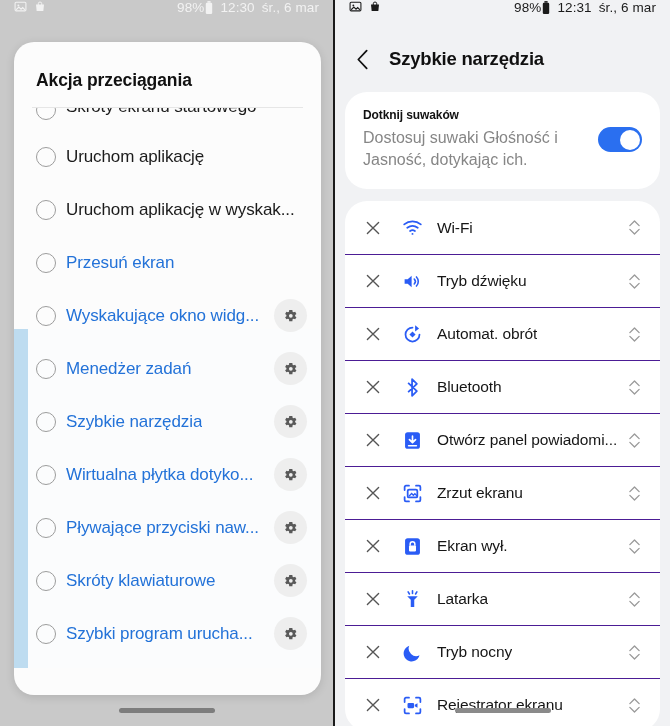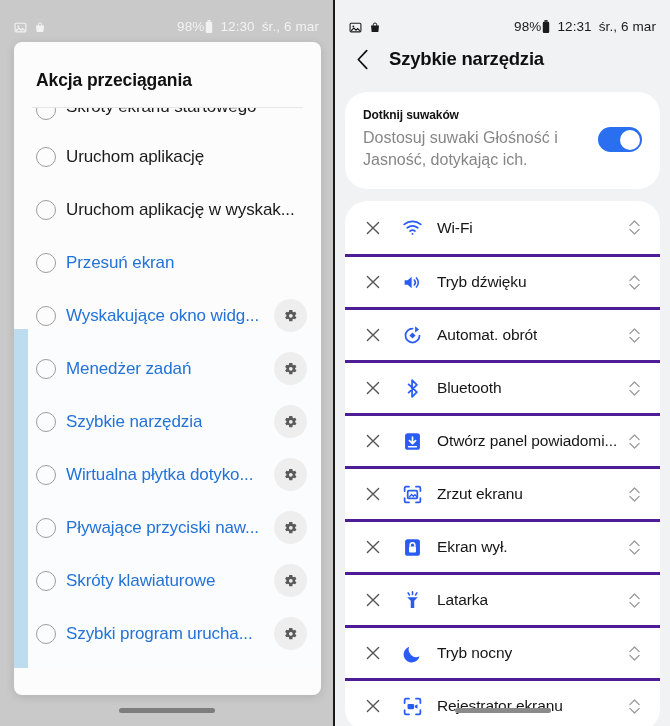--- a/index.html
+++ b/index.html
@@ -14,41 +14,41 @@
   
   .phone-left {
     position: relative;
     width: 335px; height: 726px;
     background: #c9c9c9;
     overflow: hidden;
     border-right: 2px solid #1a1a1a;
   }
   .statusbar {
     height: 34px;
-    display: flex; align-items: flex-end;
+    display: flex; align-items: flex-start;
     padding: 0 14px;
     font-size: 13.5px;
   }
   .sb-left { display: flex; align-items: center; gap: 7px; }
   .sb-right {
     margin-left: auto; display: flex; align-items: center; gap: 7px;
     letter-spacing: .1px;
   }
   .phone-left .statusbar { color: #f2f2f2; }
   .phone-right .statusbar { color: #1b1b1b; }
   .sb-icon { display: inline-flex; }
   .batt { display:inline-flex; align-items:center; }
 
   
   .drag-dialog {
     position: absolute;
     left: 14px; top: 42px;
     width: 307px; height: 653px;
     background: #fcfcfc;
-    border-radius: 8px;
+    border-radius: 20px;
     overflow: hidden;
     box-shadow: 0 2px 10px rgba(0,0,0,.12);
   }
   .dialog-title {
     font-size: 17.5px;
     font-weight: bold;
     color: #111;
     padding: 28px 22px 16px 22px;
     letter-spacing: -.1px;
   }
@@ -150,21 +150,21 @@
   .switch .knob {
     position: absolute; top: 2.5px; right: 2.5px;
     width: 20px; height: 20px; border-radius: 50%; background: #fff;
   }
   .tools-card { margin-top: 12px; }
   .tool-row {
     display: flex; align-items: center;
     height: 53px;
     padding: 12px 18px;
   }
-  .tool-row + .tool-row { border-top: 3px solid #4c1d95; }
+  .tool-row + .tool-row { border-top: 1px solid #4c1d95; }
   .x-btn { width: 19px; height: 19px; min-width:19px; display:flex; align-items:center; justify-content:center; }
   .tool-ic { width: 24px; height: 24px; min-width: 24px; margin-left: 18px; display:flex; align-items:center; justify-content:center; }
   .tool-label {
     margin-left: 13px; font-size: 15.5px; color: #161616;
     white-space: nowrap; overflow: hidden; letter-spacing: -.1px;
   }
   .reorder { margin-left: auto; width: 16px; height: 20px; display:flex; align-items:center; justify-content:center; }
   .phone-right .navbar .nav-pill { background: #8a8a8a; }
 </style>
 </head>

